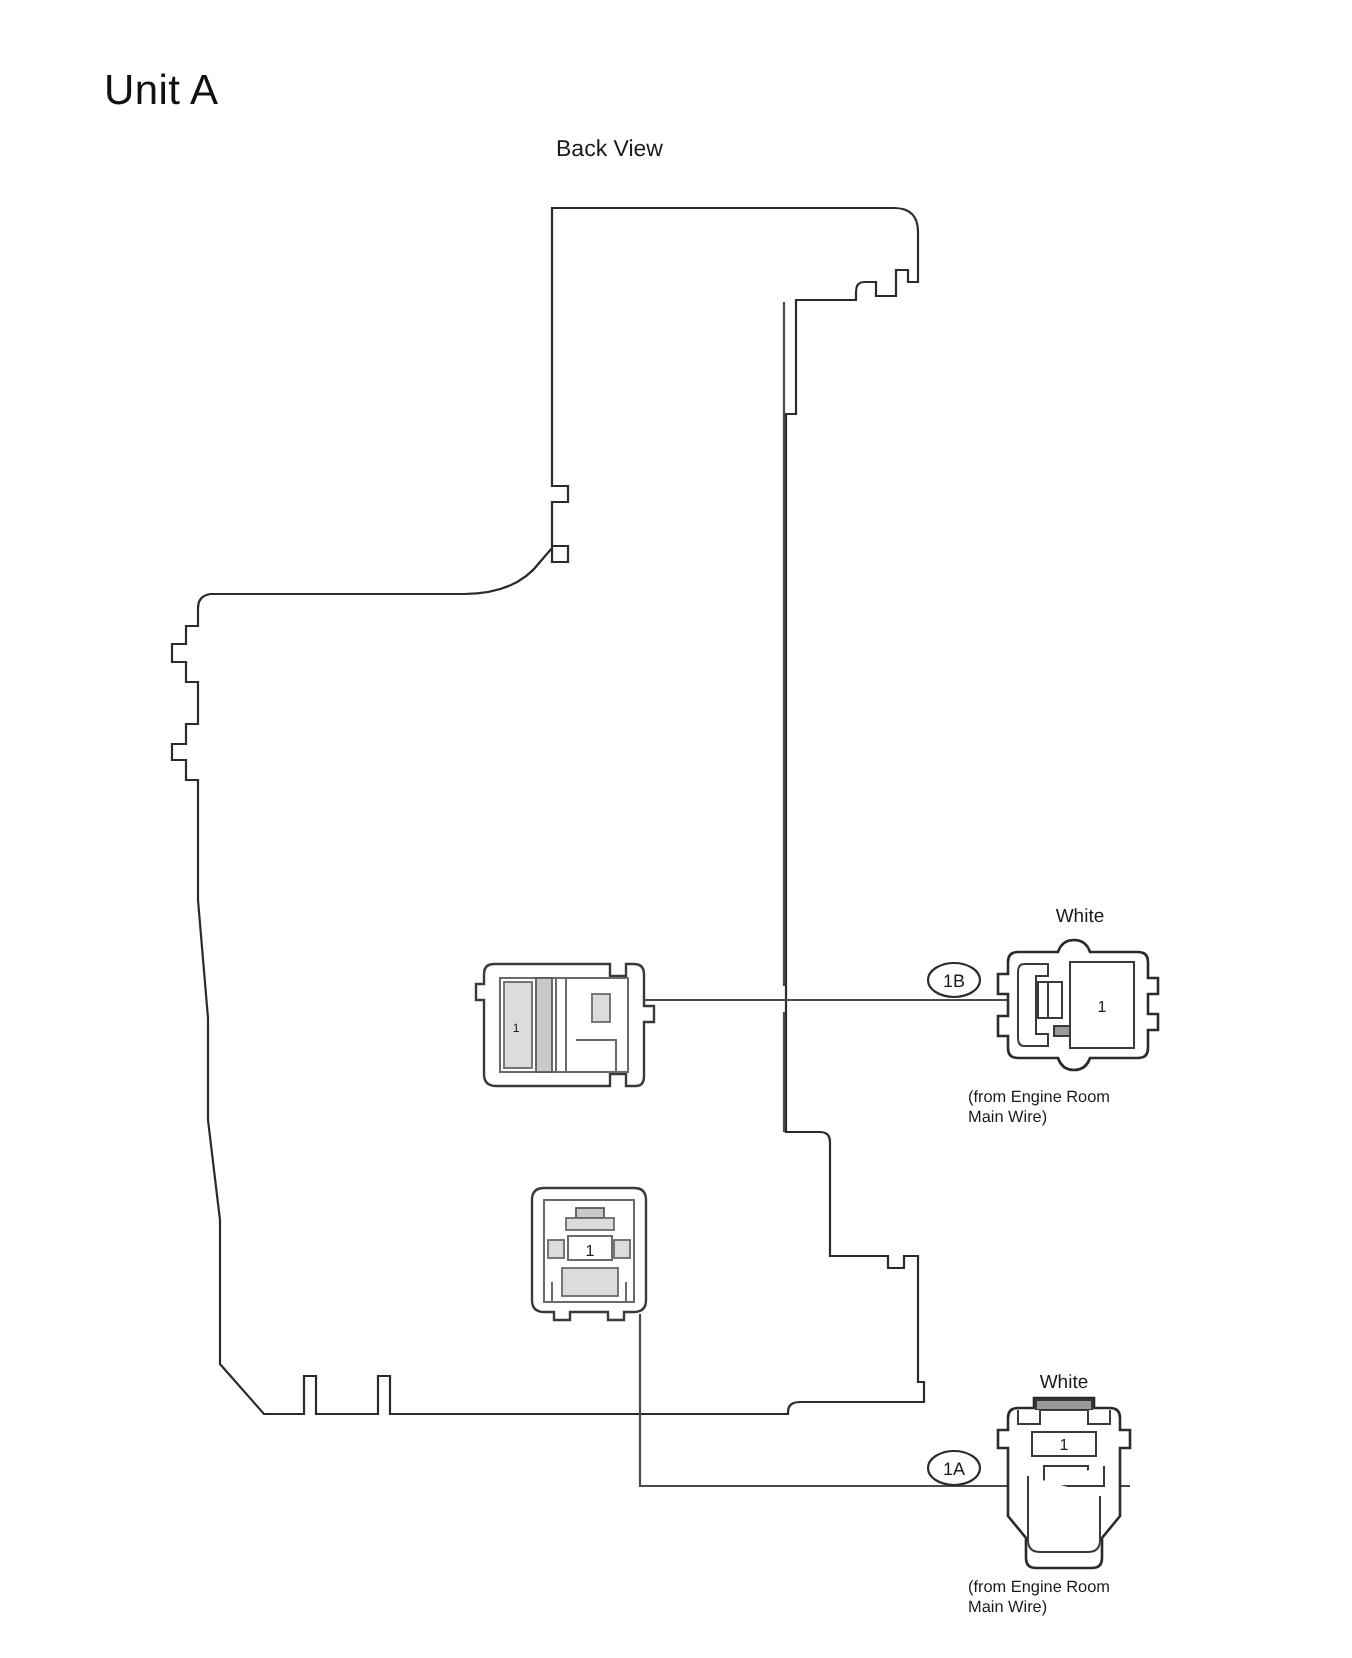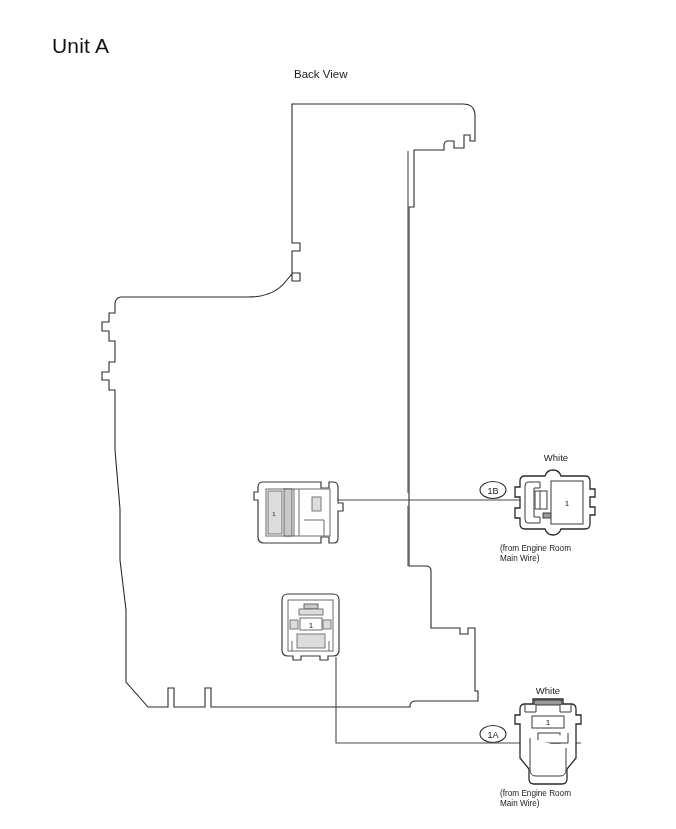--- a/index.html
+++ b/index.html
@@ -24,21 +24,20 @@
     color: #111111;
     white-space: nowrap;
     margin-top: 20px;
   }
   #diagram-wrap {
     position: absolute;
     left: 0;
     top: 0;
     width: 556px;
     height: 829px;
-    padding-left: 16px;
   }
   svg text {
     font-family: "Liberation Sans", sans-serif;
     fill: #1a1a1a;
   }
   .lbl-view {
     font-size: 11.5px;
   }
   .lbl-color {
     font-size: 9.5px;

